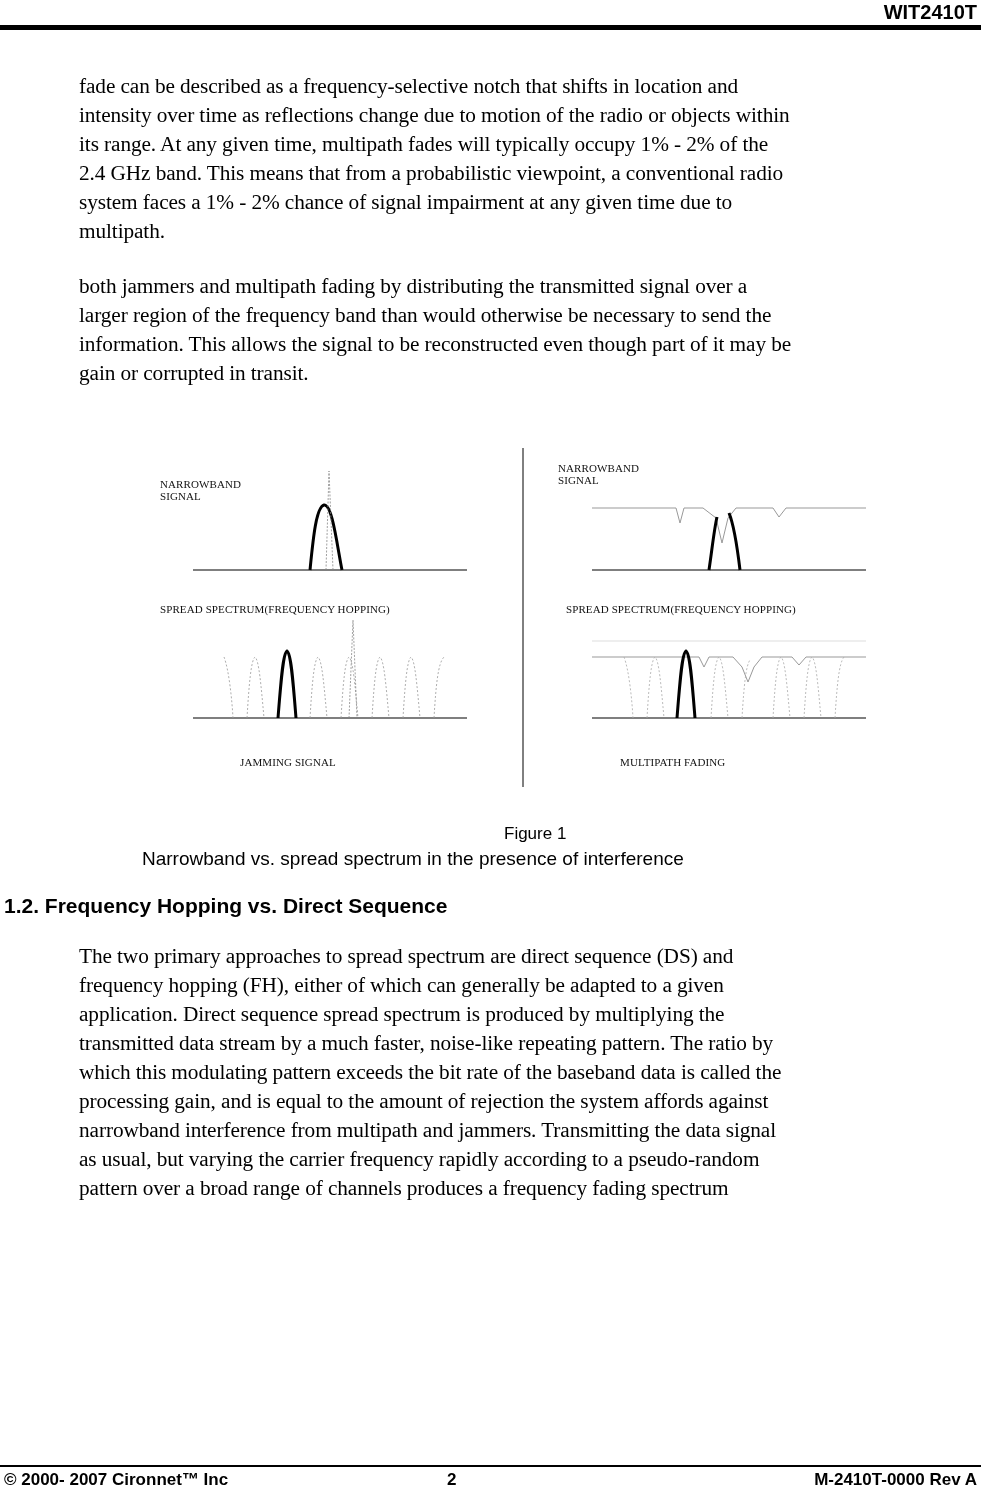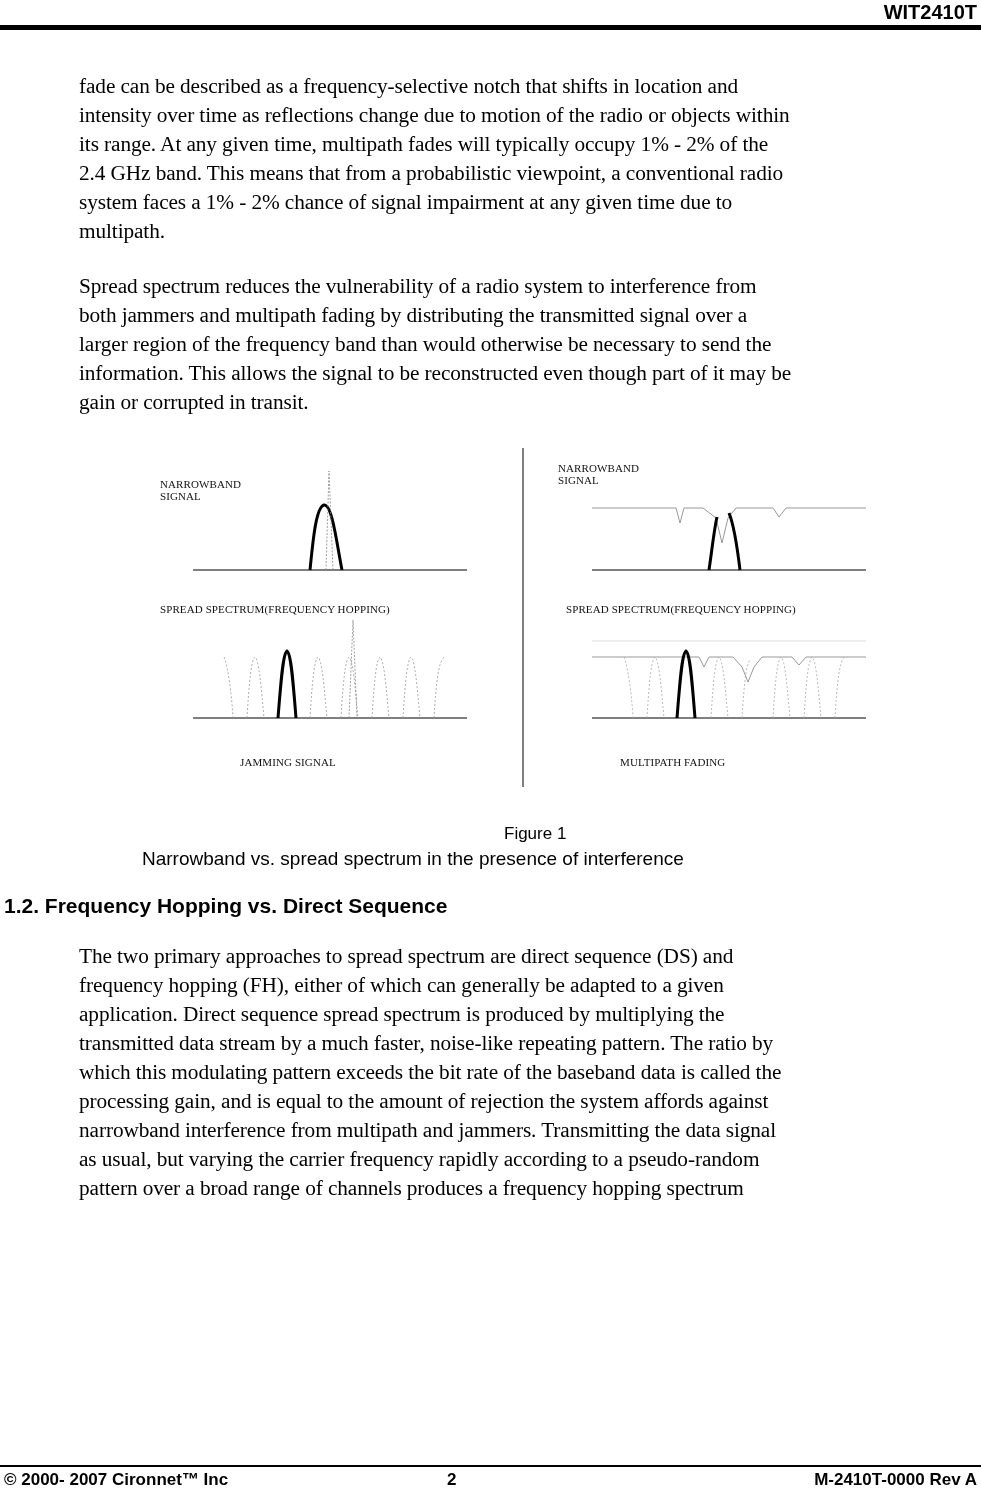--- a/index.html
+++ b/index.html
@@ -33,21 +33,20 @@
 <div class="para p1">
   <span class="line">fade can be described as a frequency-selective notch that shifts in location and</span>
   <span class="line">intensity over time as reflections change due to motion of the radio or objects within</span>
   <span class="line">its range.  At any given time, multipath fades will typically occupy 1% - 2% of the</span>
   <span class="line">2.4 GHz band.  This means that from a probabilistic viewpoint, a conventional radio</span>
   <span class="line">system faces a 1% - 2% chance of signal impairment at any given time due to</span>
   <span class="line">multipath.</span>
 </div>
 
 <div class="para p2">
-  <span class="line">Spread spectrum reduces the vulnerability of a radio system to interference from</span>
   <span class="line">both jammers and multipath fading by distributing the transmitted signal over a</span>
   <span class="line">larger region of the frequency band than would otherwise be necessary to send the</span>
   <span class="line">information.  This allows the signal to be reconstructed even though part of it may be</span>
   <span class="line">gain or corrupted in transit.</span>
 </div>
 
 <div class="figure">
   <svg width="730" height="345" viewBox="0 0 730 345" xmlns="http://www.w3.org/2000/svg">
 
     <line x1="373" y1="3" x2="373" y2="342" stroke="#000" stroke-width="1"></line>
@@ -119,21 +118,21 @@
 
 <div class="para p3">
   <span class="line">The two primary approaches to spread spectrum are direct sequence (DS) and</span>
   <span class="line">frequency hopping (FH), either of which can generally be adapted to a given</span>
   <span class="line">application.  Direct sequence spread spectrum is produced by multiplying the</span>
   <span class="line">transmitted data stream by a much faster, noise-like repeating pattern.  The ratio by</span>
   <span class="line">which this modulating pattern exceeds the bit rate of the baseband data is called the</span>
   <span class="line">processing gain, and is equal to the amount of rejection the system affords against</span>
   <span class="line">narrowband interference from multipath and jammers.  Transmitting the data signal</span>
   <span class="line">as usual, but varying the carrier frequency rapidly according to a pseudo-random</span>
-  <span class="line">pattern over a broad range of channels produces a frequency hopping spectrum</span>
+  <span class="line">pattern over a broad range of channels produces a frequency fading spectrum</span>
 </div>
 
 <div>
   <div class="ftr-rule"></div>
   <div class="ftr ftr-left">© 2000- 2007 Cironnet™ Inc</div>
   <div class="ftr ftr-center">2</div>
   <div class="ftr ftr-right">M-2410T-0000 Rev A</div>
 </div>
 
 </body></html>

